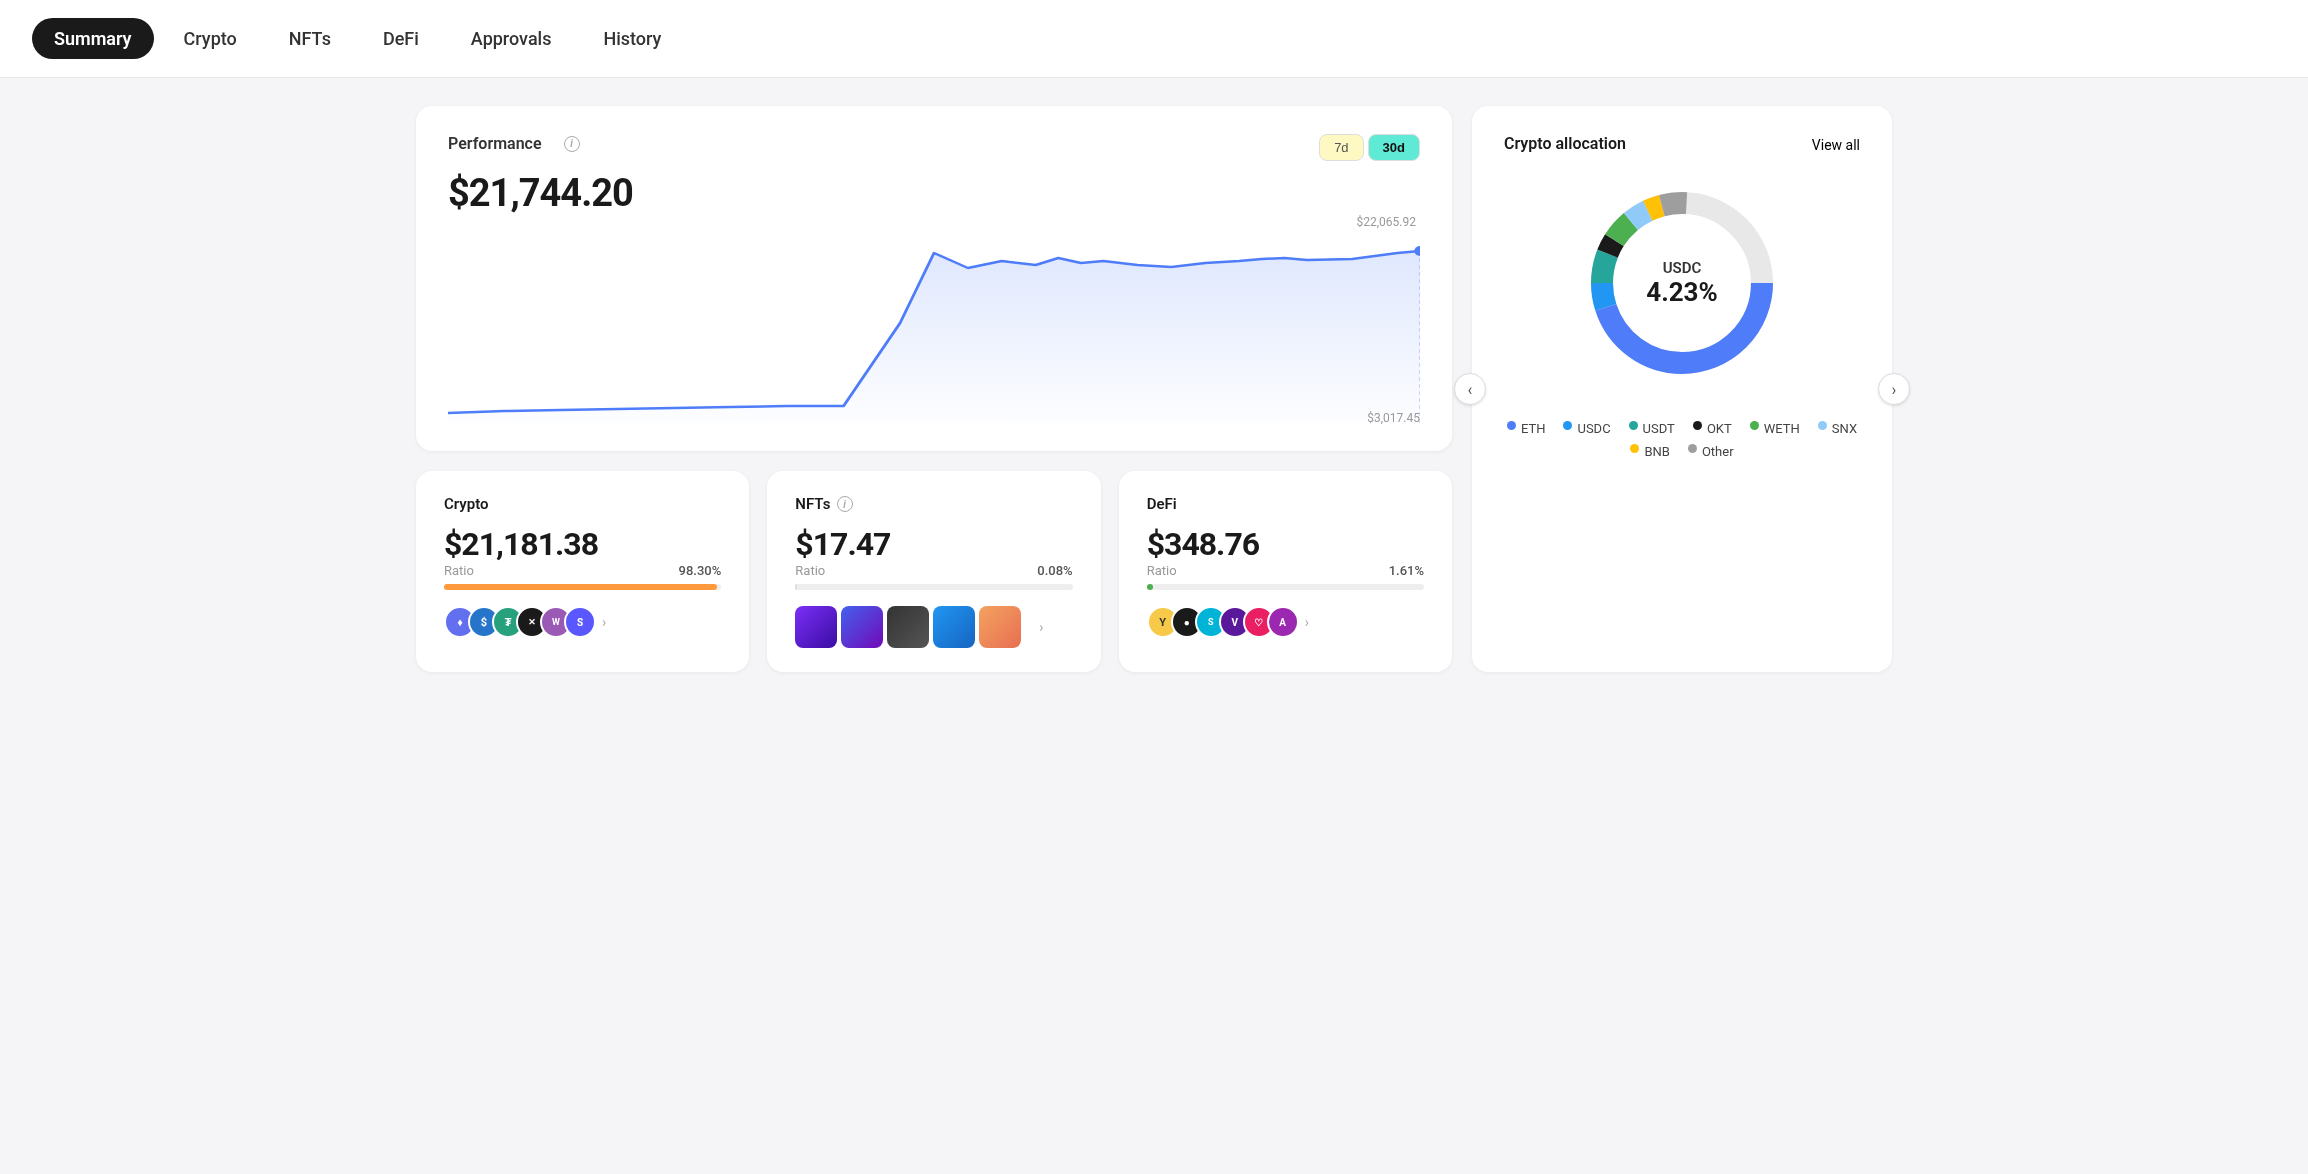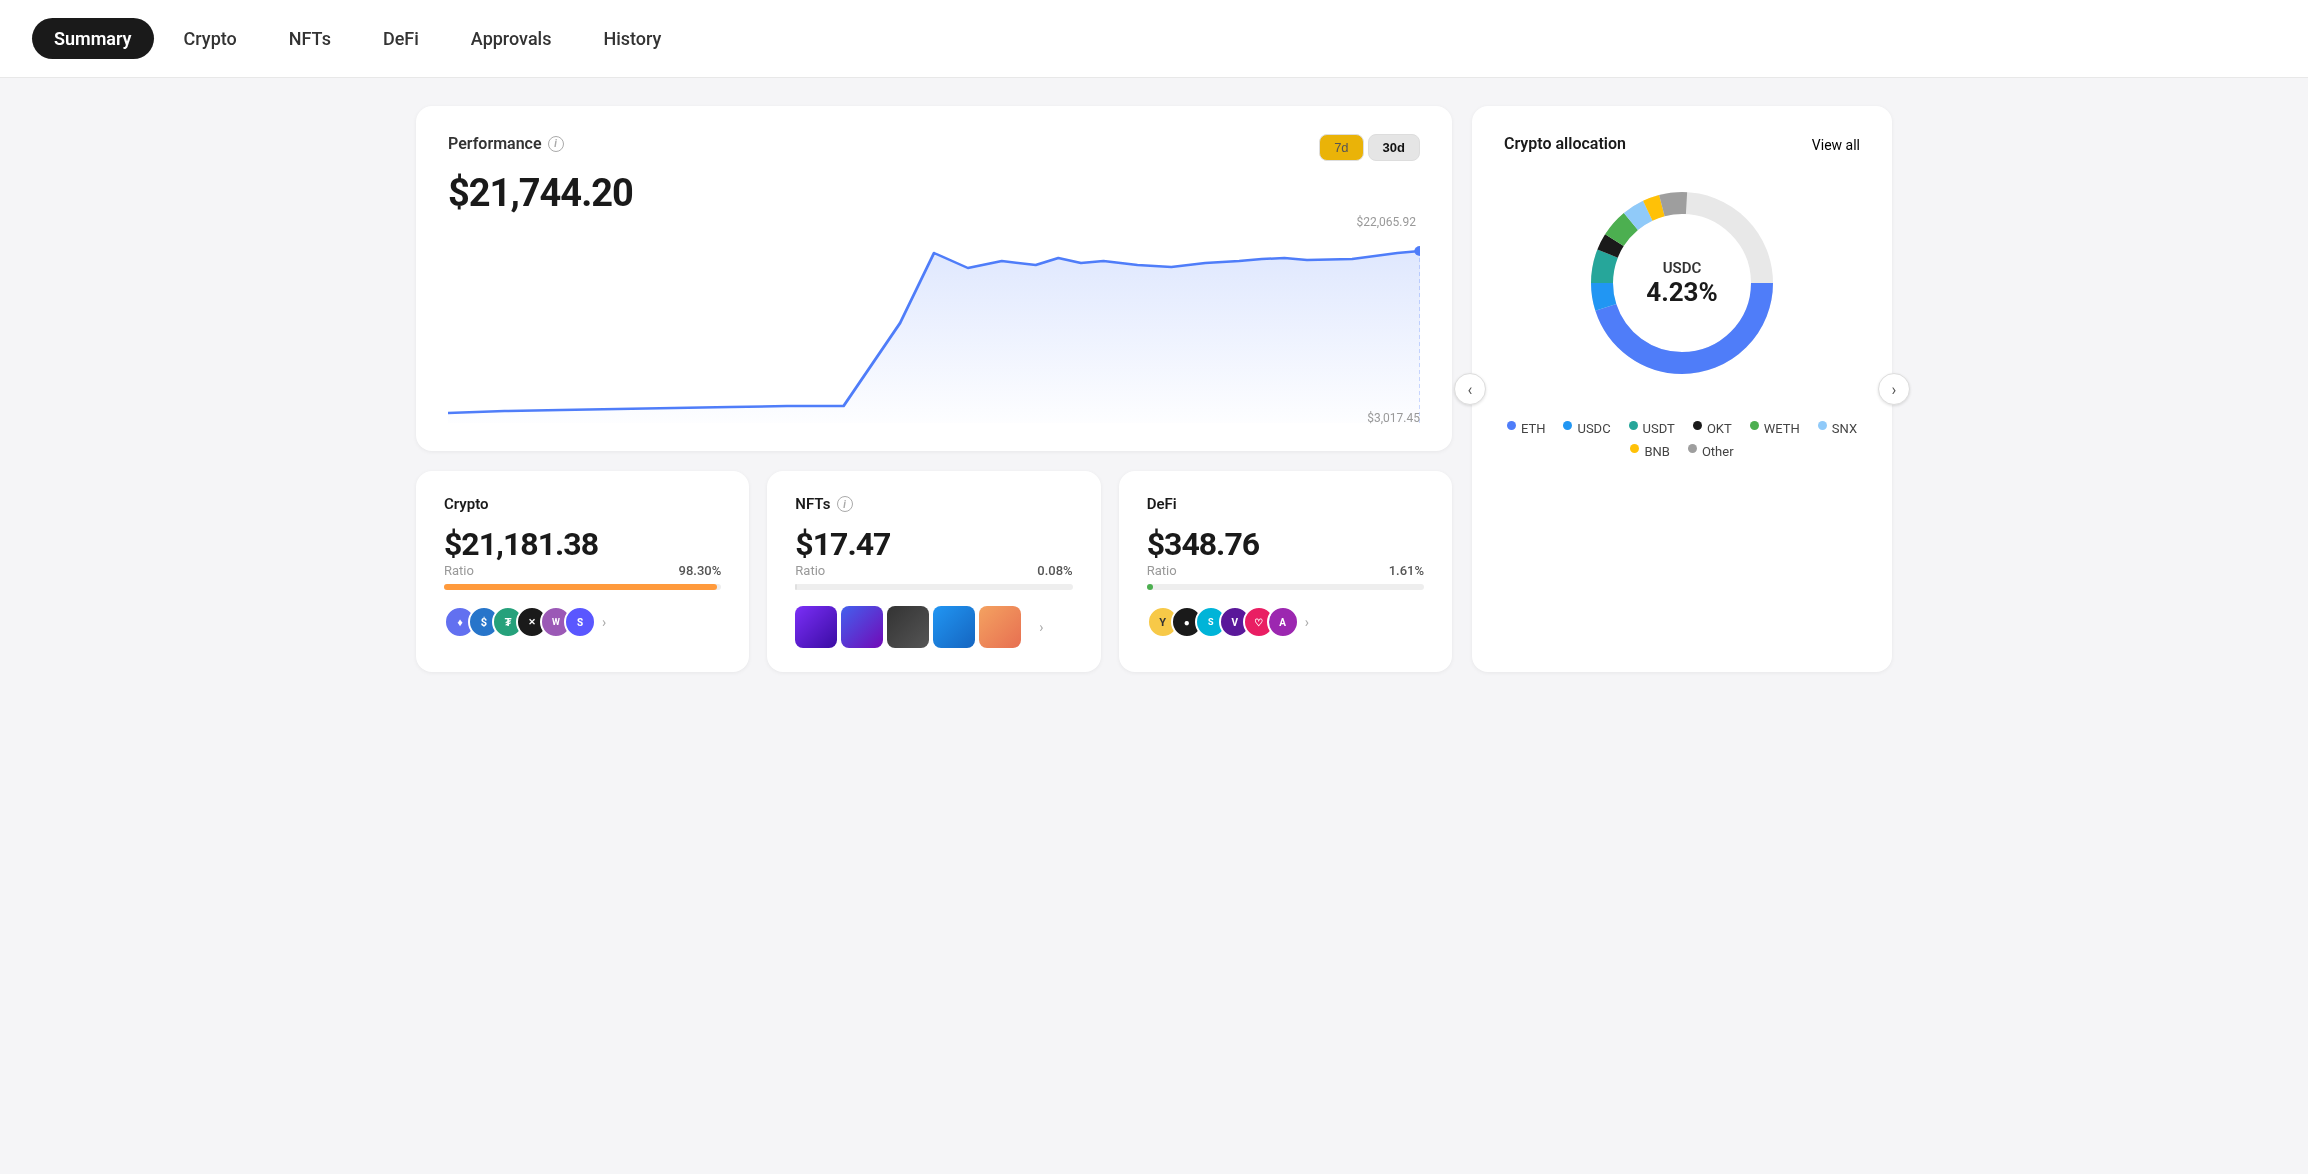--- a/index.html
+++ b/index.html
@@ -61,44 +61,44 @@
     }
     .perf-header {
       display: flex;
       justify-content: space-between;
       align-items: flex-start;
       margin-bottom: 6px;
     }
     .perf-title {
       display: flex;
       align-items: center;
-      gap: 6px;
+      gap: 22px;
       font-size: 16px;
       font-weight: 600;
       color: #333;
     }
     .info-icon {
       width: 16px; height: 16px;
       border-radius: 50%;
       border: 1.5px solid #aaa;
       display: inline-flex; align-items: center; justify-content: center;
       font-size: 10px; color: #aaa; cursor: pointer;
       font-style: italic; font-weight: 700;
     }
     .time-btns { display: flex; gap: 4px; }
     .time-btn {
       padding: 5px 14px;
       border-radius: 8px;
       border: 1px solid #ddd;
-      background: #eab308;
+      background: #fef9c3;
       font-size: 13px;
       cursor: pointer;
       color: #555;
     }
-    .time-btn.active { background: #e5e5e5; font-weight: 600; color: #111; }
+    .time-btn.active { background: #5eead4; font-weight: 600; color: #111; }
     .perf-amount {
       font-size: 38px;
       font-weight: 700;
       letter-spacing: -1px;
       margin: 10px 0 2px;
     }
     .perf-date { font-size: 13px; color: #999; margin-bottom: 18px; }
 
     
     .chart-container {

